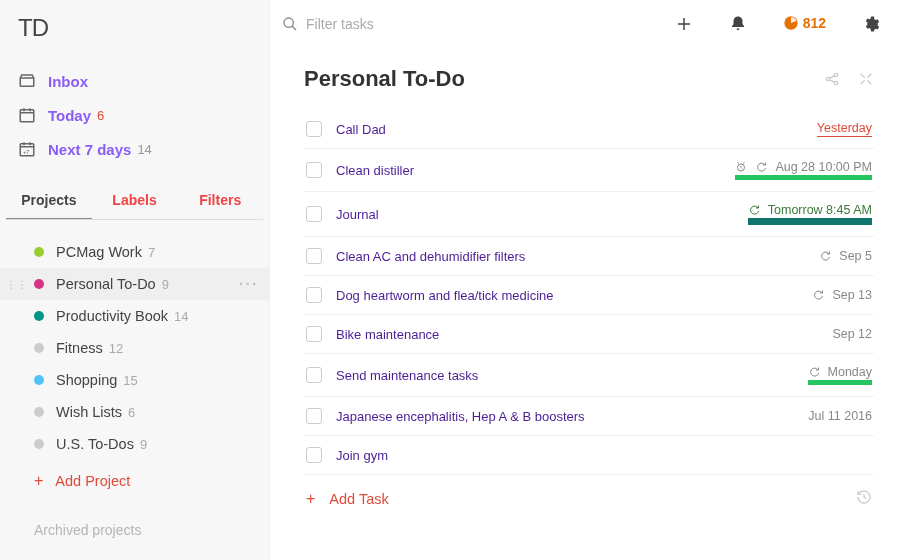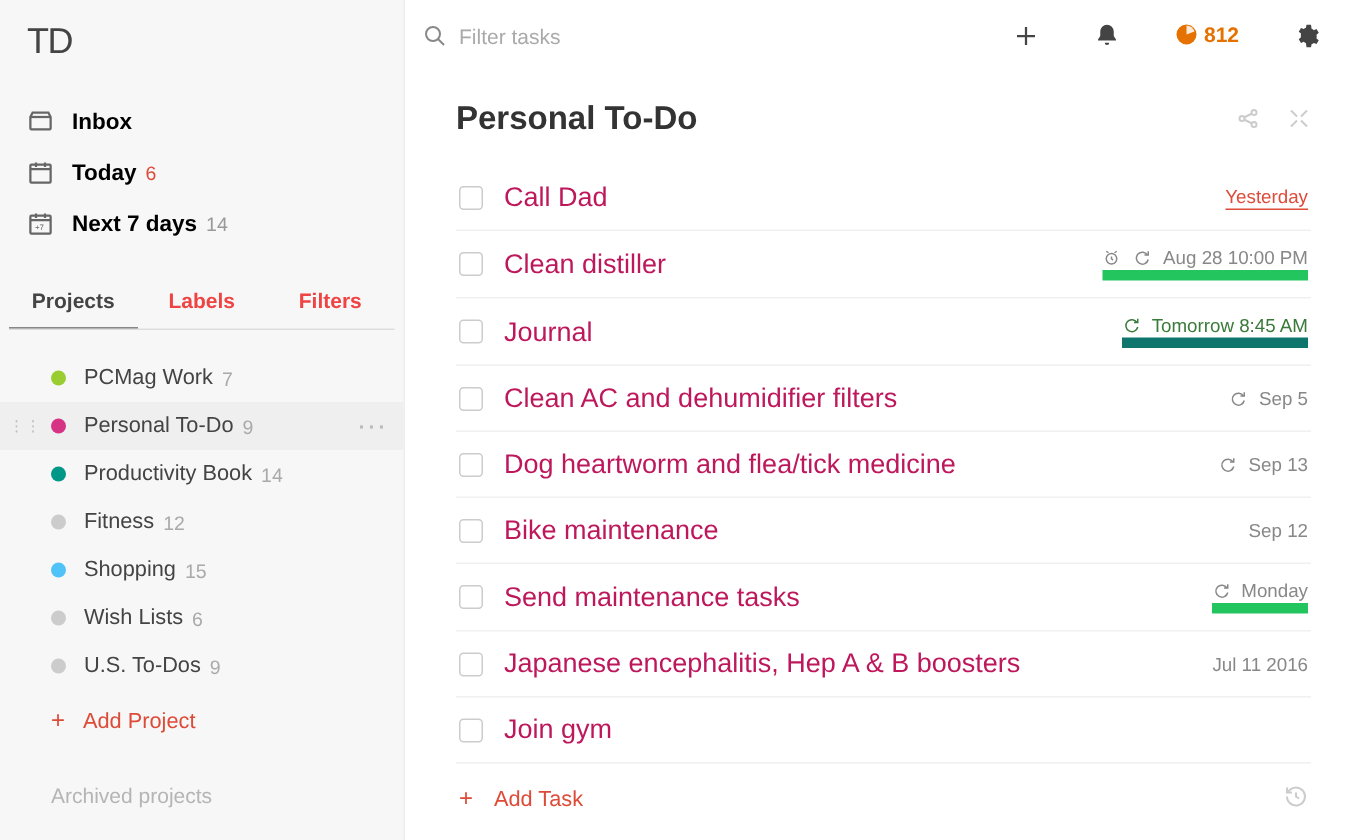--- a/index.html
+++ b/index.html
@@ -4,21 +4,21 @@
   <style>
     * { margin: 0; padding: 0; box-sizing: border-box; }
     body { font-family: -apple-system, BlinkMacSystemFont, "Segoe UI", Helvetica, Arial, sans-serif; font-size: 14px; color: #333; background: #fff; width: 898px; height: 560px; overflow: hidden; }
     .app { display: flex; height: 100%; }
     .sidebar { width: 270px; background: #f7f7f7; display: flex; flex-direction: column; padding-top: 8px; border-right: 1px solid #eee; }
     .logo { padding: 6px 18px 16px; }
     .logo-text { font-weight: 400; font-size: 24px; letter-spacing: -1px; color: #444; }
     .nav-section { padding: 6px 0 8px; }
     .nav-item { display: flex; align-items: center; padding: 8px 18px; cursor: pointer; color: #333; }
     .nav-item svg { margin-right: 12px; flex-shrink:0; }
-    .nav-label { font-size: 15px; font-weight: 600; color: #000000;}
+    .nav-label { font-size: 15px; font-weight: 600; color: #8b5cf6;}
     .nav-count { margin-left: 6px; color: #999; font-size: 13px; }
     .nav-count.red { color: #dd4b39; }
     .tabs { display: flex; padding: 10px 6px 0; gap: 0; }
     .tab { flex:1; text-align:center; padding: 8px 6px 10px; font-size: 14px; color: #ef4444; cursor: pointer; border-bottom: 2px solid transparent; font-weight:600;}
     .tab.active { color: #444; border-bottom: 2px solid #888; font-weight:700;}
     .tabs-under { height:1px; background:#ddd; margin: -1px 6px 10px;}
     .project-list { padding-top: 6px; }
     .project-item { display: flex; align-items: center; padding: 8px 18px 8px 34px; cursor: pointer; position: relative; }
     .project-item.selected { background: #efefef; }
     .drag-handle { position:absolute; left:6px; color:#bbb; font-size:10px; display:none; letter-spacing:1px;}
@@ -44,25 +44,25 @@
     .karma-num { color:#e57200; font-weight:700; font-size:14px;}
 
     .content { padding: 12px 24px 0 34px; overflow:auto; }
     .list-header { display:flex; align-items:center; padding: 6px 0 18px; }
     .list-title { font-size:22px; font-weight:700; color:#333; flex:1;}
     .header-actions { display:flex; gap:18px; color:#ccc;}
     .header-actions svg{cursor:pointer;}
 
     .task { display:flex; align-items:center; padding: 11px 2px; border-bottom:1px solid #f0f0f0; }
     .checkbox { width:16px; height:16px; border:1.5px solid #ccc; border-radius:3px; margin-right:14px; cursor:pointer; flex-shrink:0;}
-    .task-title { flex:1; font-size:18px; color:#be185d; }
+    .task-title { flex:1; font-size:13px; color:#4c1d95; }
     .task-meta { display:flex; align-items:center; gap:8px; font-size:12.5px; color:#888;}
     .task-meta.overdue { color:#dd4b39; border-bottom:1px solid #dd4b39; padding-bottom:1px;}
     .task-meta.soon { color:#3a7a3a; border-bottom:7px solid #0f766e; padding-bottom:1px;}
-    .task-meta.scheduled { border-bottom:7px solid #22c55e; padding-bottom:1px; }
+    .task-meta.scheduled { border-bottom:5px solid #22c55e; padding-bottom:1px; }
     .mi{display:inline-flex;}
 
     .add-task-row { display:flex; align-items:center; padding: 14px 2px; color:#dd4b39; cursor:pointer; font-size:14.5px;}
     .add-task-row .plus{ margin-right:14px; font-size:16px;}
     .history-icon{ margin-left:auto; color:#ccc;}
   </style>
 </head>
 <body>
 
 <div class="app">

